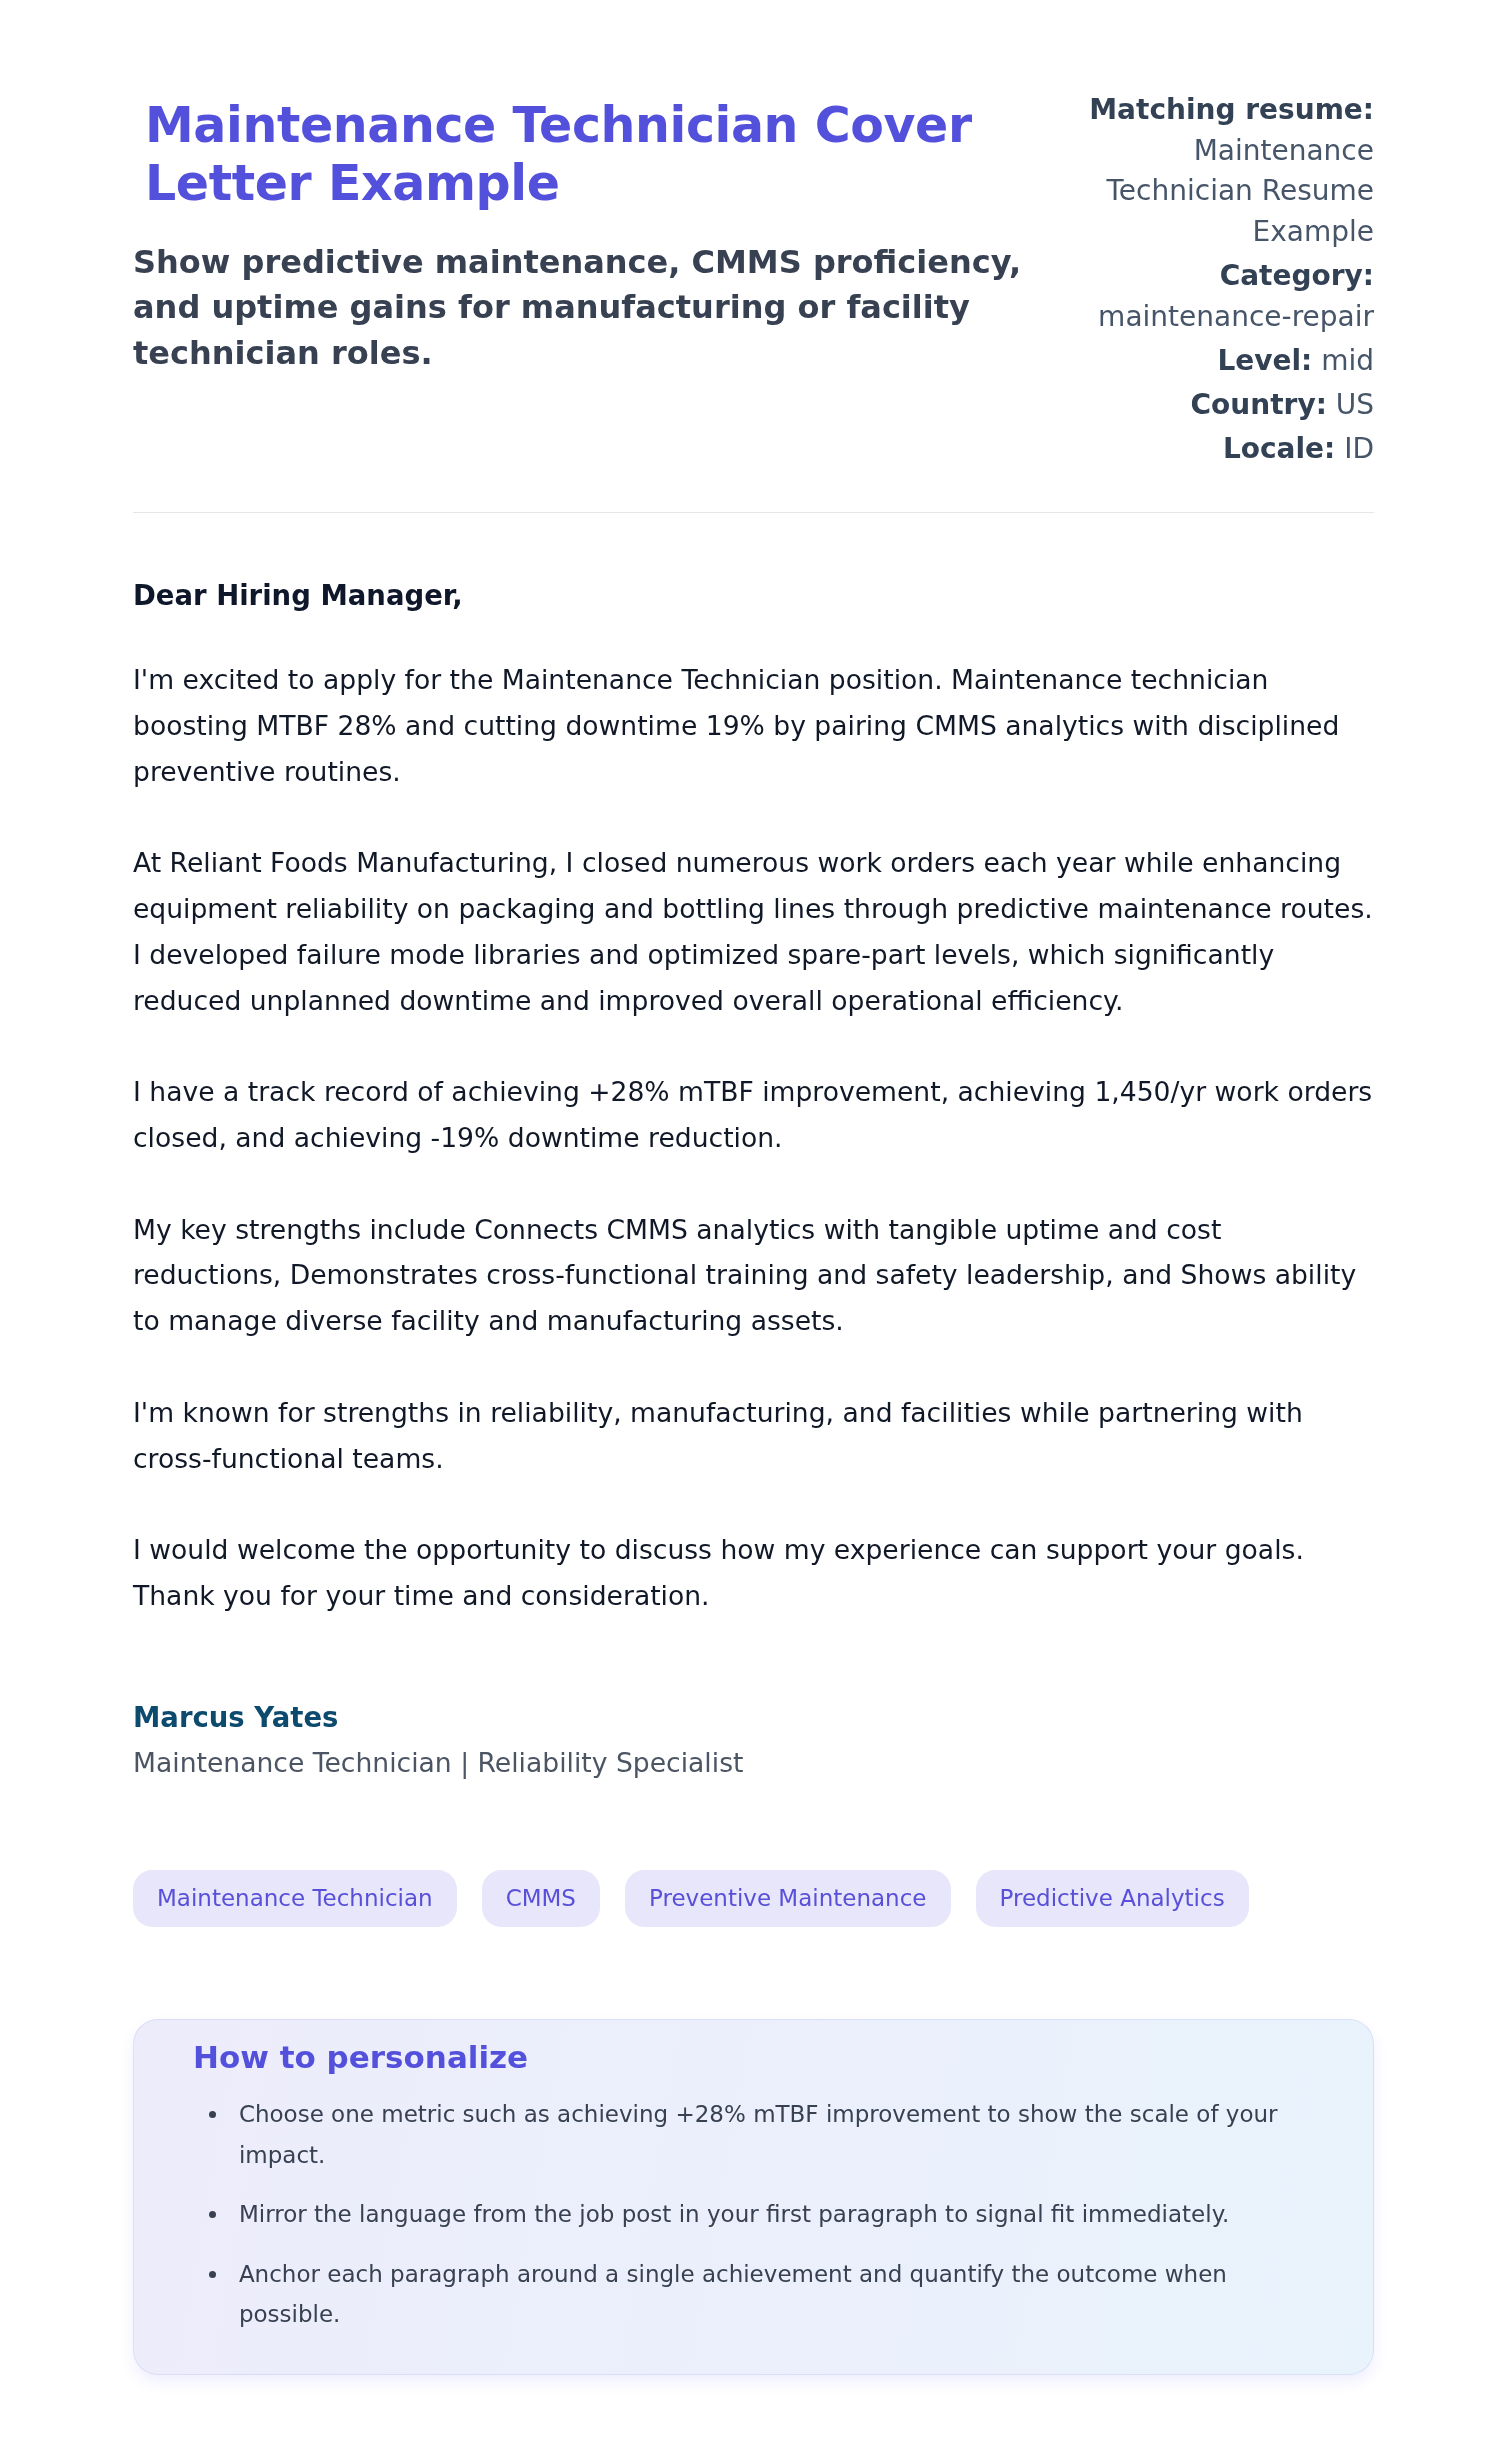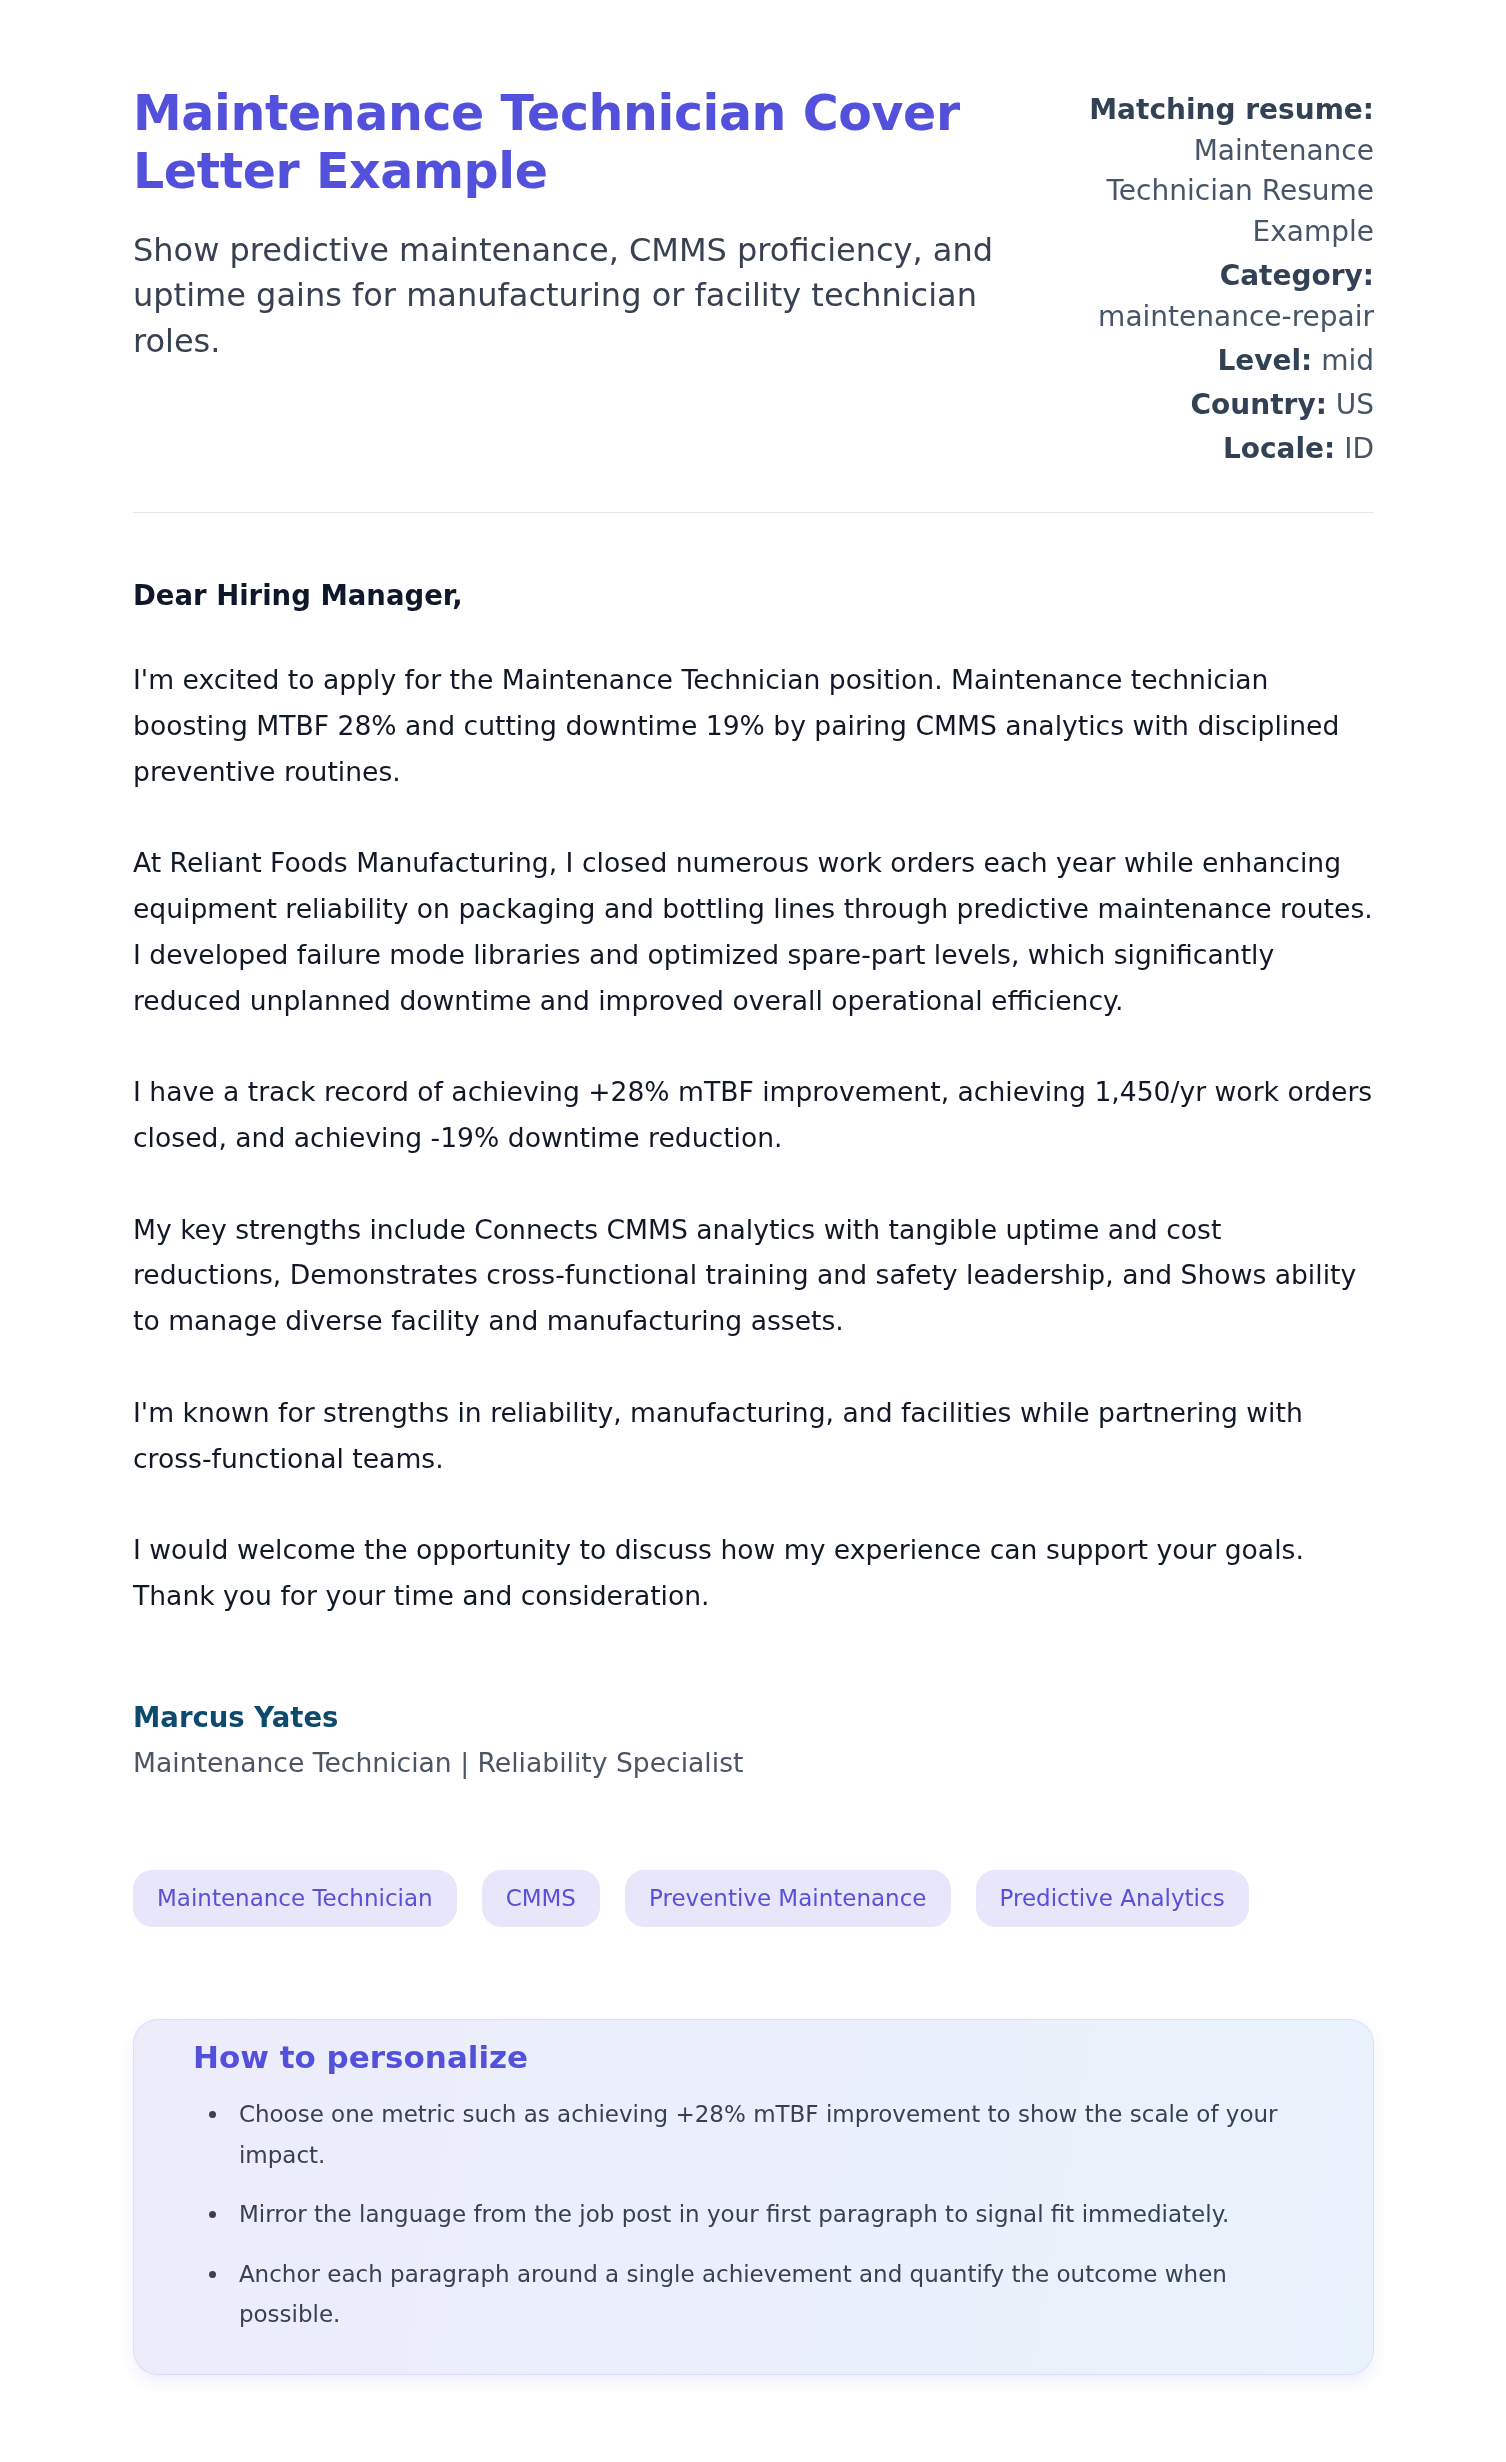--- a/index.html
+++ b/index.html
@@ -18,33 +18,33 @@
   }
 
   
   .header {
     display: flex;
     justify-content: space-between;
     align-items: flex-start;
   }
   .header-left { flex: 1 1 auto; }
   h1.title {
-    margin: 0;
+    margin: 12px;
     font-size: 49px;
     line-height: 1.18;
     font-weight: 800;
     color: #5351dc;
     letter-spacing: -0.4px;
     max-width: 904px;
   }
   .subtitle {
     margin: 27px 0 0;
     font-size: 32px;
     line-height: 1.42;
-    font-weight: 400;
+    font-weight: 700;
     color: #374151;
     max-width: 948px;
   }
   .meta {
     flex: 0 0 301px;
     width: 301px;
     text-align: right;
     font-size: 28px;
     line-height: 1.45;
     color: #475569;

